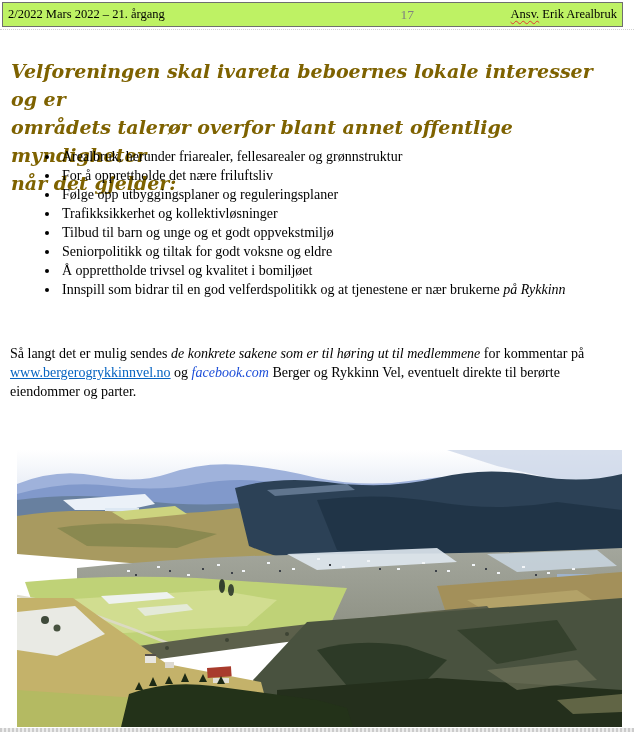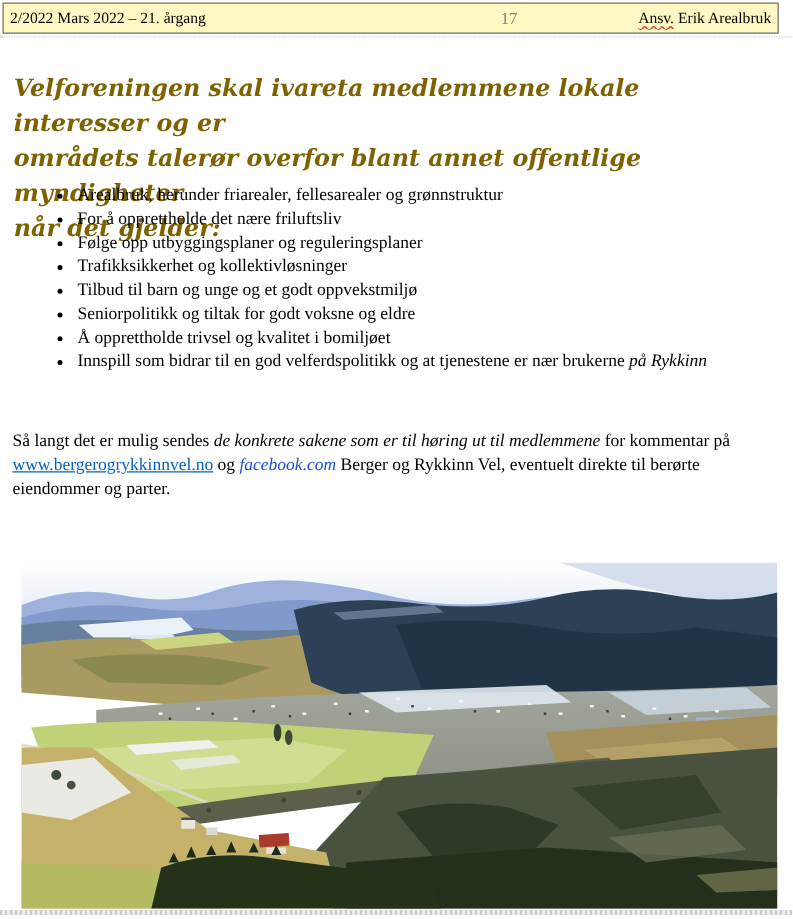--- a/index.html
+++ b/index.html
@@ -4,21 +4,21 @@
 <style>
   html,body{margin:0;padding:0}
   body{
     width:634px;height:735px;position:relative;overflow:hidden;
     background:#ffffff;color:#000;
     font-family:"Liberation Serif",serif;
   }
   .header-box{
     position:absolute;left:2px;top:2px;width:619px;height:23px;
     border:1px solid #6f6f6f;display:flex;align-items:center;
-    font-size:12.5px;background:#fef9c3;
+    font-size:12.5px;background:#bef264;
   }
   .header-cell{flex:1;white-space:nowrap}
   .header-left{padding-left:5px;text-align:left}
   .header-center{text-align:right;color:#808080;font-size:13.5px}
   .header-right{padding-right:5px;text-align:right}
   .misspell{
     text-decoration-line:underline;text-decoration-style:wavy;
     text-decoration-color:#e03c31;text-decoration-thickness:1px;
     text-underline-offset:2px;
   }
@@ -51,21 +51,21 @@
 <body>
 
 <div class="header-box">
   <div class="header-cell header-left">2/2022 Mars 2022 – 21. årgang</div>
   <div class="header-cell header-center">17</div>
   <div class="header-cell header-right"><span class="misspell">Ansv.</span><span> Erik Arealbruk</span></div>
 </div>
 <div class="faint-line"></div>
 
 <div class="heading">
-  <div>Velforeningen skal ivareta medlemmene lokale interesser og er</div>
+  <div>Velforeningen skal ivareta beboernes lokale interesser og er</div>
   <div>områdets talerør overfor blant annet offentlige myndigheter</div>
   <div>når det gjelder:</div>
 </div>
 
 <ul class="bullets">
   <li>Arealbruk, herunder friarealer, fellesarealer og grønnstruktur</li>
   <li>For å opprettholde det nære friluftsliv</li>
   <li>Følge opp utbyggingsplaner og reguleringsplaner</li>
   <li>Trafikksikkerhet og kollektivløsninger</li>
   <li>Tilbud til barn og unge og et godt oppvekstmiljø</li>

